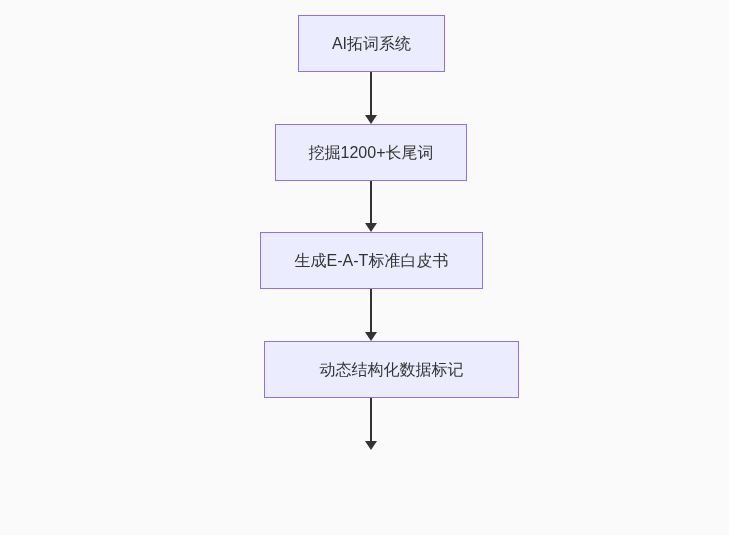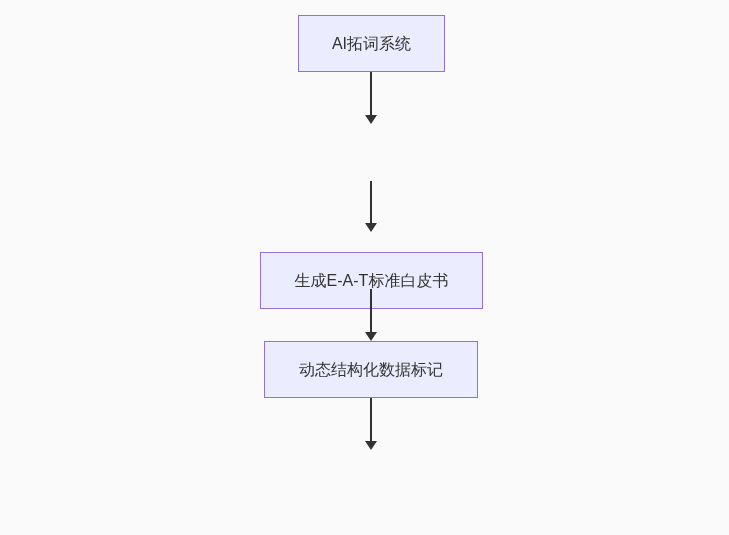--- a/index.html
+++ b/index.html
@@ -24,22 +24,22 @@
     align-items: center;
     justify-content: center;
     color: #333333;
     font-size: 16px;
     line-height: 1.2;
     text-align: center;
     white-space: nowrap;
   }
   .n1 { left: 298px; top:  15px; width: 147px; height: 57px; }
   .n2 { left: 275px; top: 124px; width: 192px; height: 57px; }
-  .n3 { left: 260px; top: 232px; width: 223px; height: 57px; margin-top: 20px; }
-  .n4 { left: 264px; top: 341px; width: 214px; height: 57px; }
+  .n3 { left: 260px; top: 232px; width: 223px; height: 57px; }
+  .n4 { left: 264px; top: 341px; width: 255px; height: 57px; }
   .n5 { left: 254px; top: 450px; width: 233px; height: 57px; }
 
   .arrow {
     position: absolute;
     left: 365px;
     width: 12px;
     display: flex;
     flex-direction: column;
     align-items: center;
   }
@@ -67,20 +67,23 @@
 
   <div class="node n1">
     <span>AI拓词系统</span>
   </div>
 
   <div class="arrow a1">
     <div class="arrow-line"></div>
     <div class="arrow-head"></div>
   </div>
 
+  <div class="node n2">
+    <span>挖掘1200+长尾词</span>
+  </div>
 
   <div class="arrow a2">
     <div class="arrow-line"></div>
     <div class="arrow-head"></div>
   </div>
 
   <div class="node n3">
     <span>生成E-A-T标准白皮书</span>
   </div>
 

